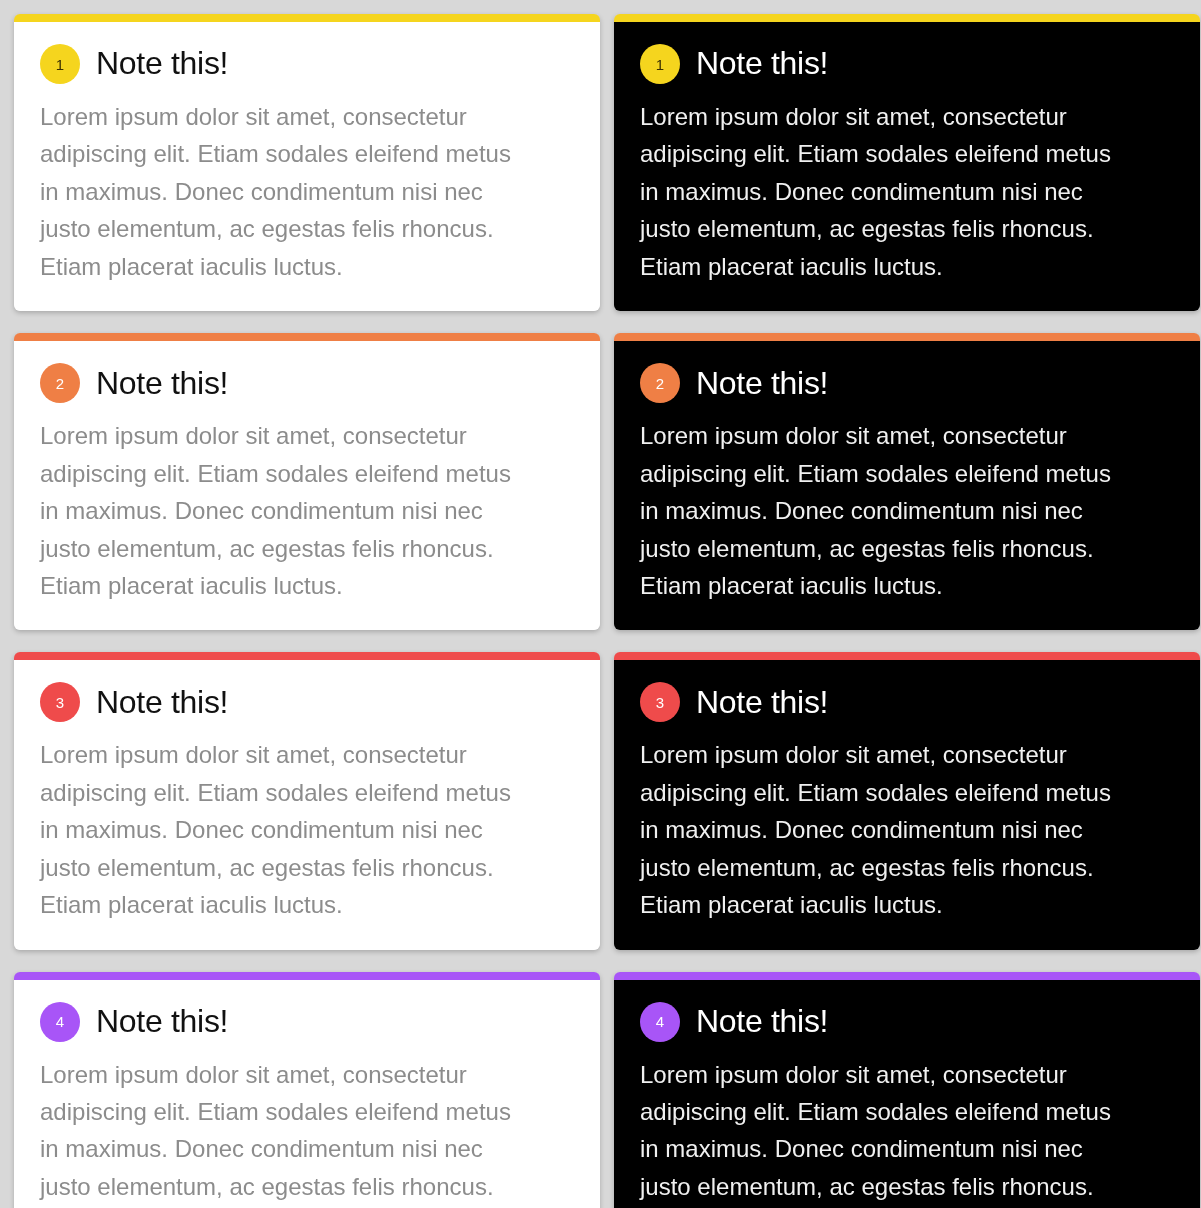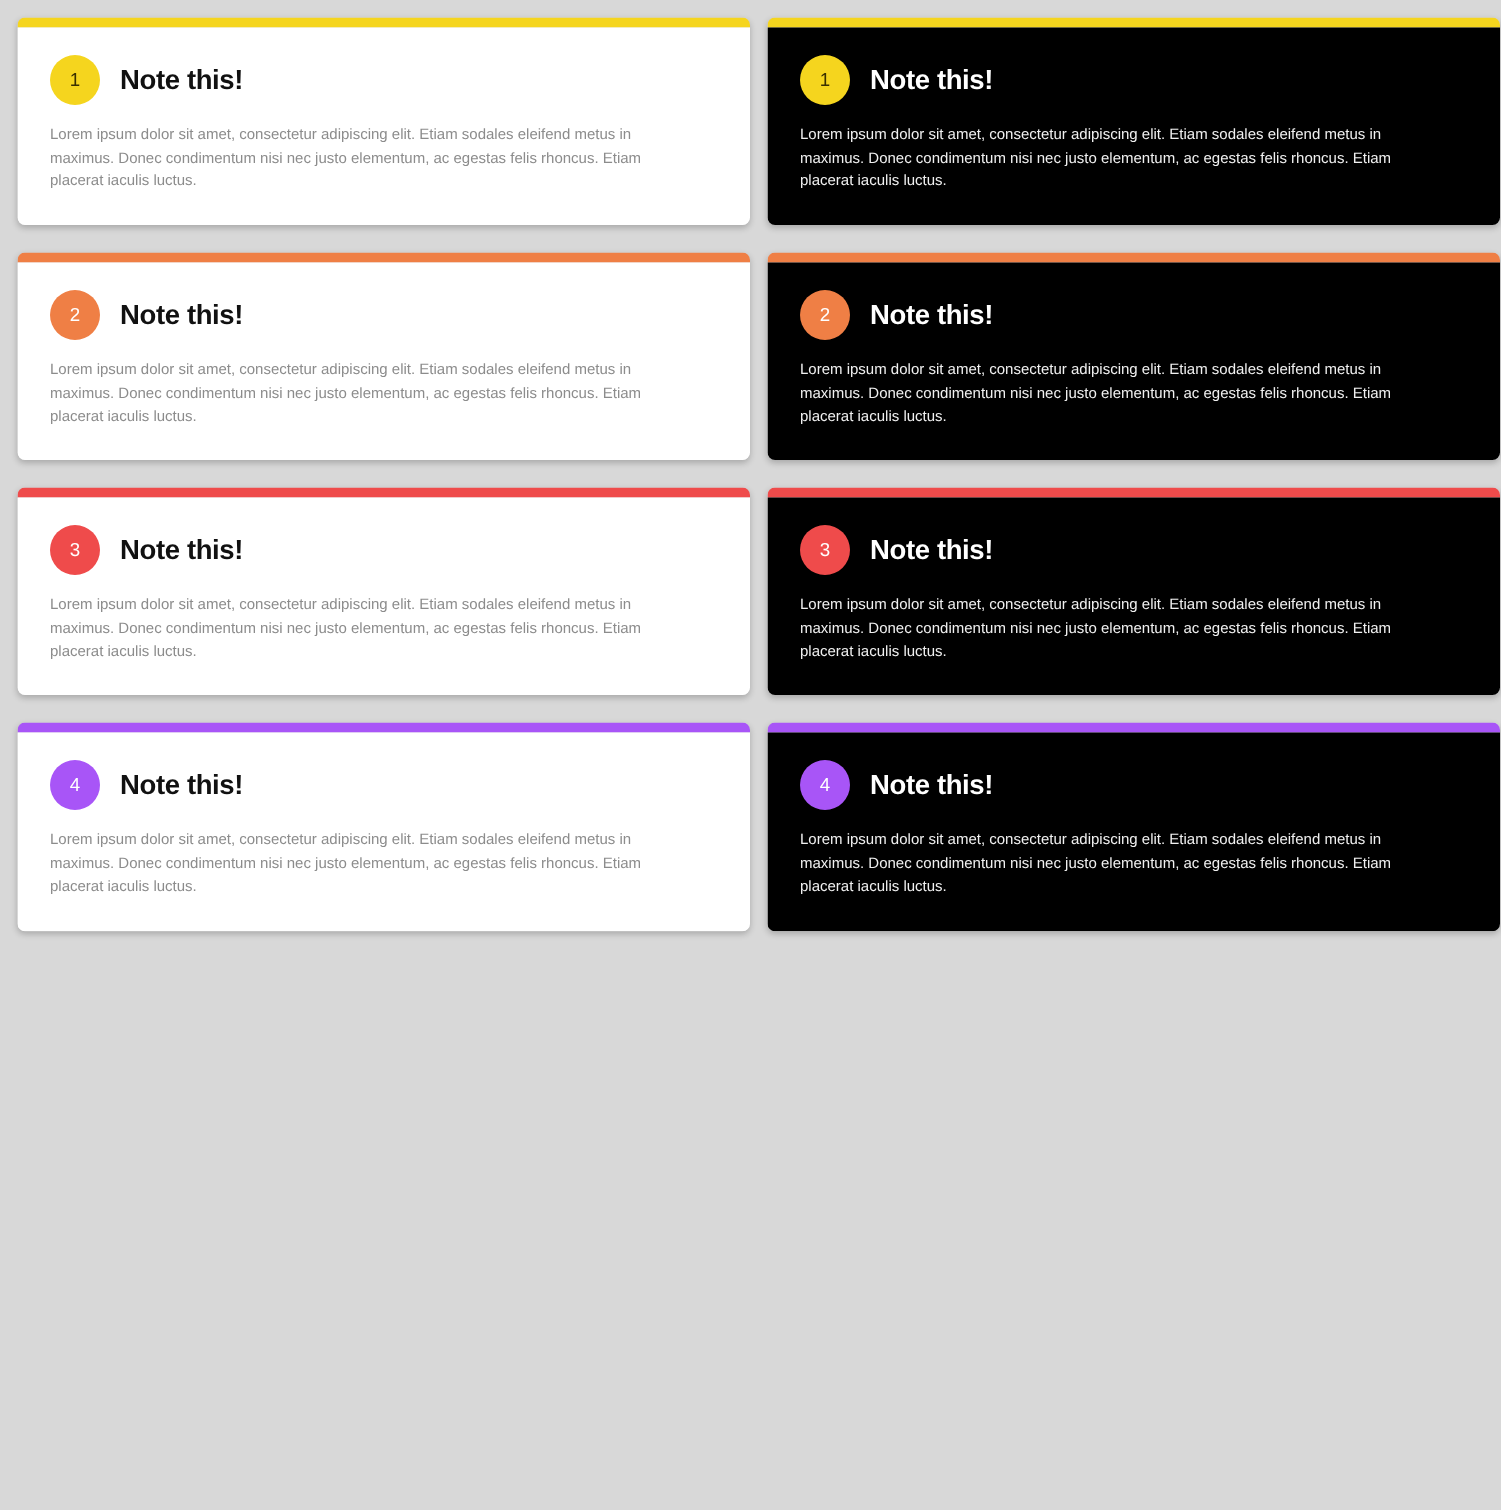--- a/index.html
+++ b/index.html
@@ -56,31 +56,31 @@
     justify-content: center;
     font-size: 15px;
     font-weight: 400;
     color: #ffffff;
     box-sizing: border-box;
   }
   .badge.badge-yellow {
     color: #3a3000;
   }
   .card-title {
-    font-size: 22px;
-    font-weight: bold;
+    font-size: 32px;
+    font-weight: normal;
     letter-spacing: -0.3px;
     line-height: 1.1;
     margin: 0;
   }
   .card.light .card-title { color: #111111; }
   .card.dark .card-title { color: #ffffff; }
   .card-text {
     margin: 14px 0 0 0;
-    font-size: 12px;
+    font-size: 24px;
     line-height: 1.56;
     max-width: 475px;
   }
   .card.light .card-text { color: #8c8c8c; }
   .card.dark .card-text { color: #f0f0f0; }
 </style>
 </head>
 <body>
 
 <div class="grid">

